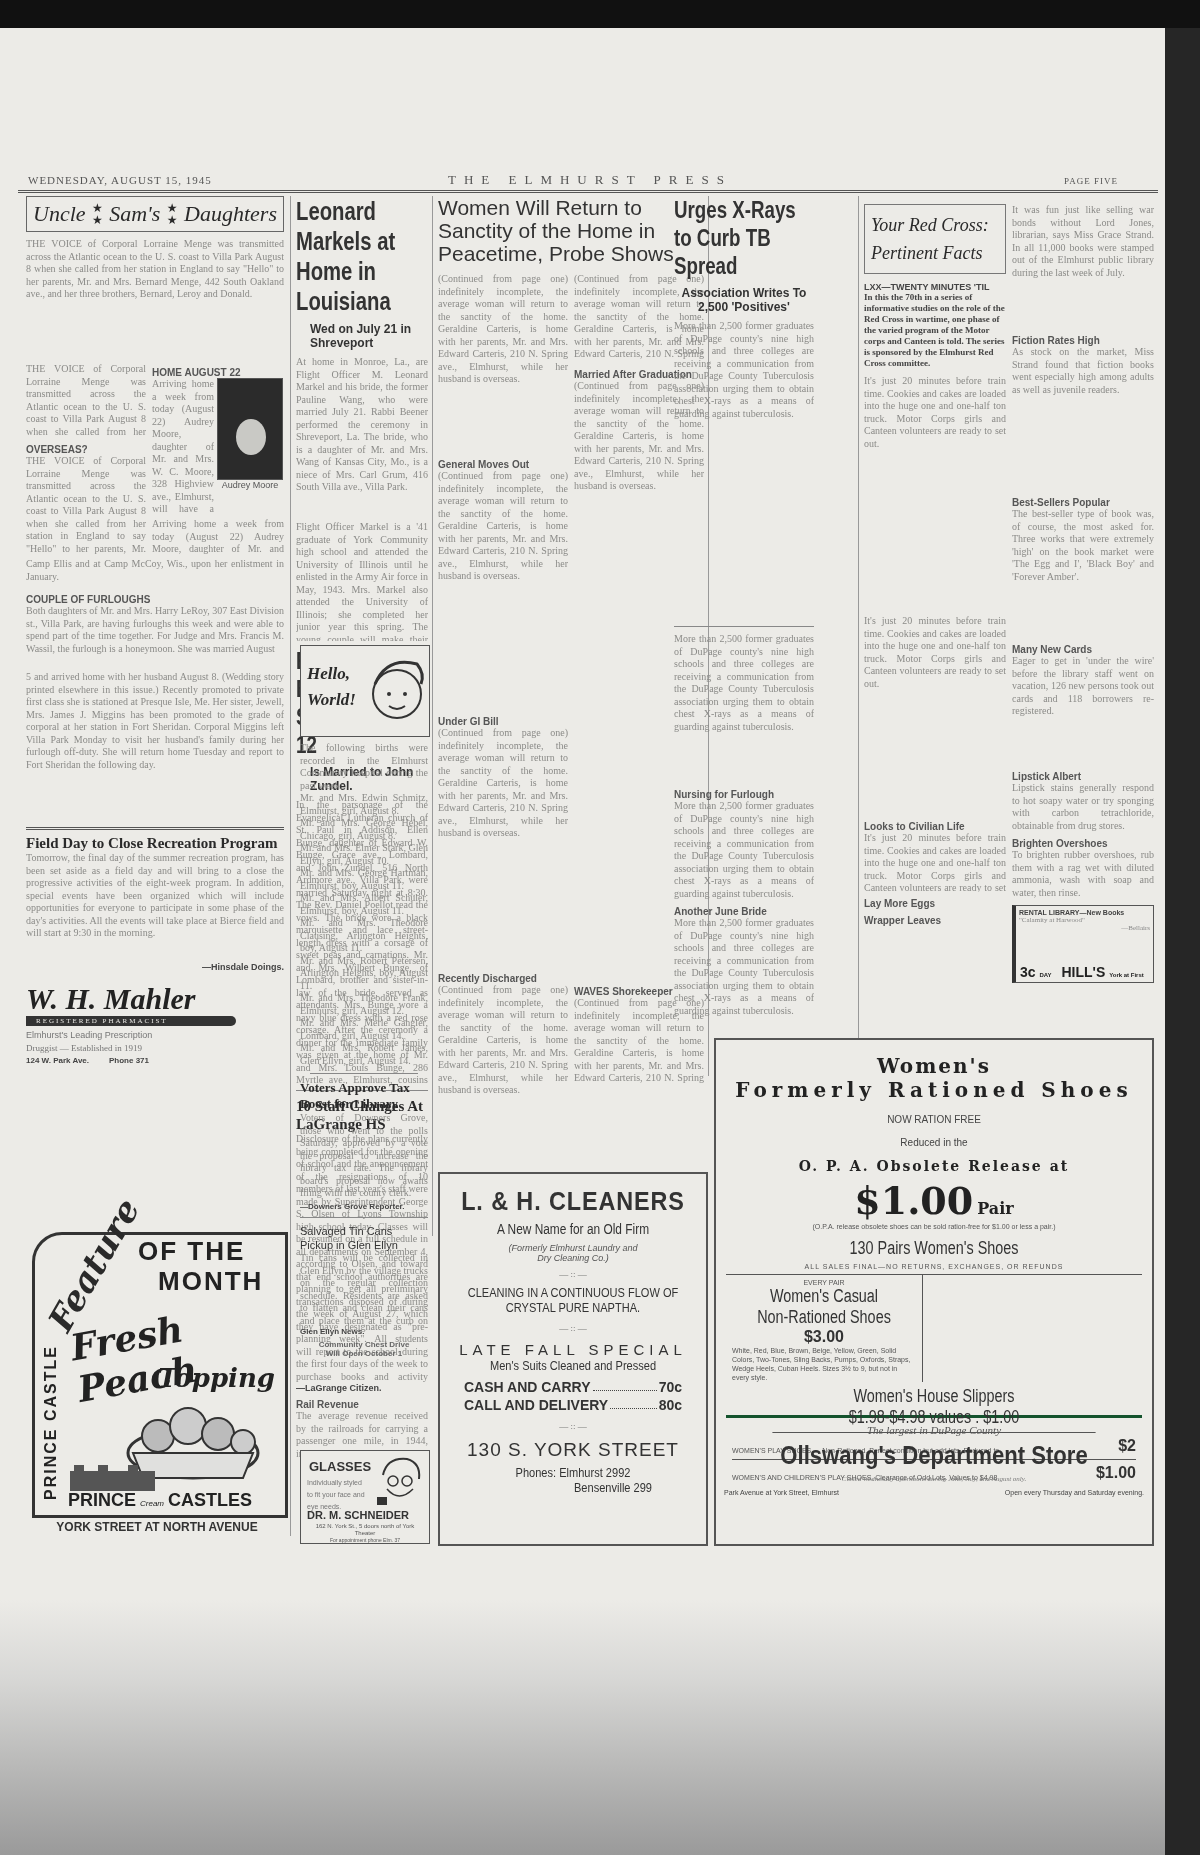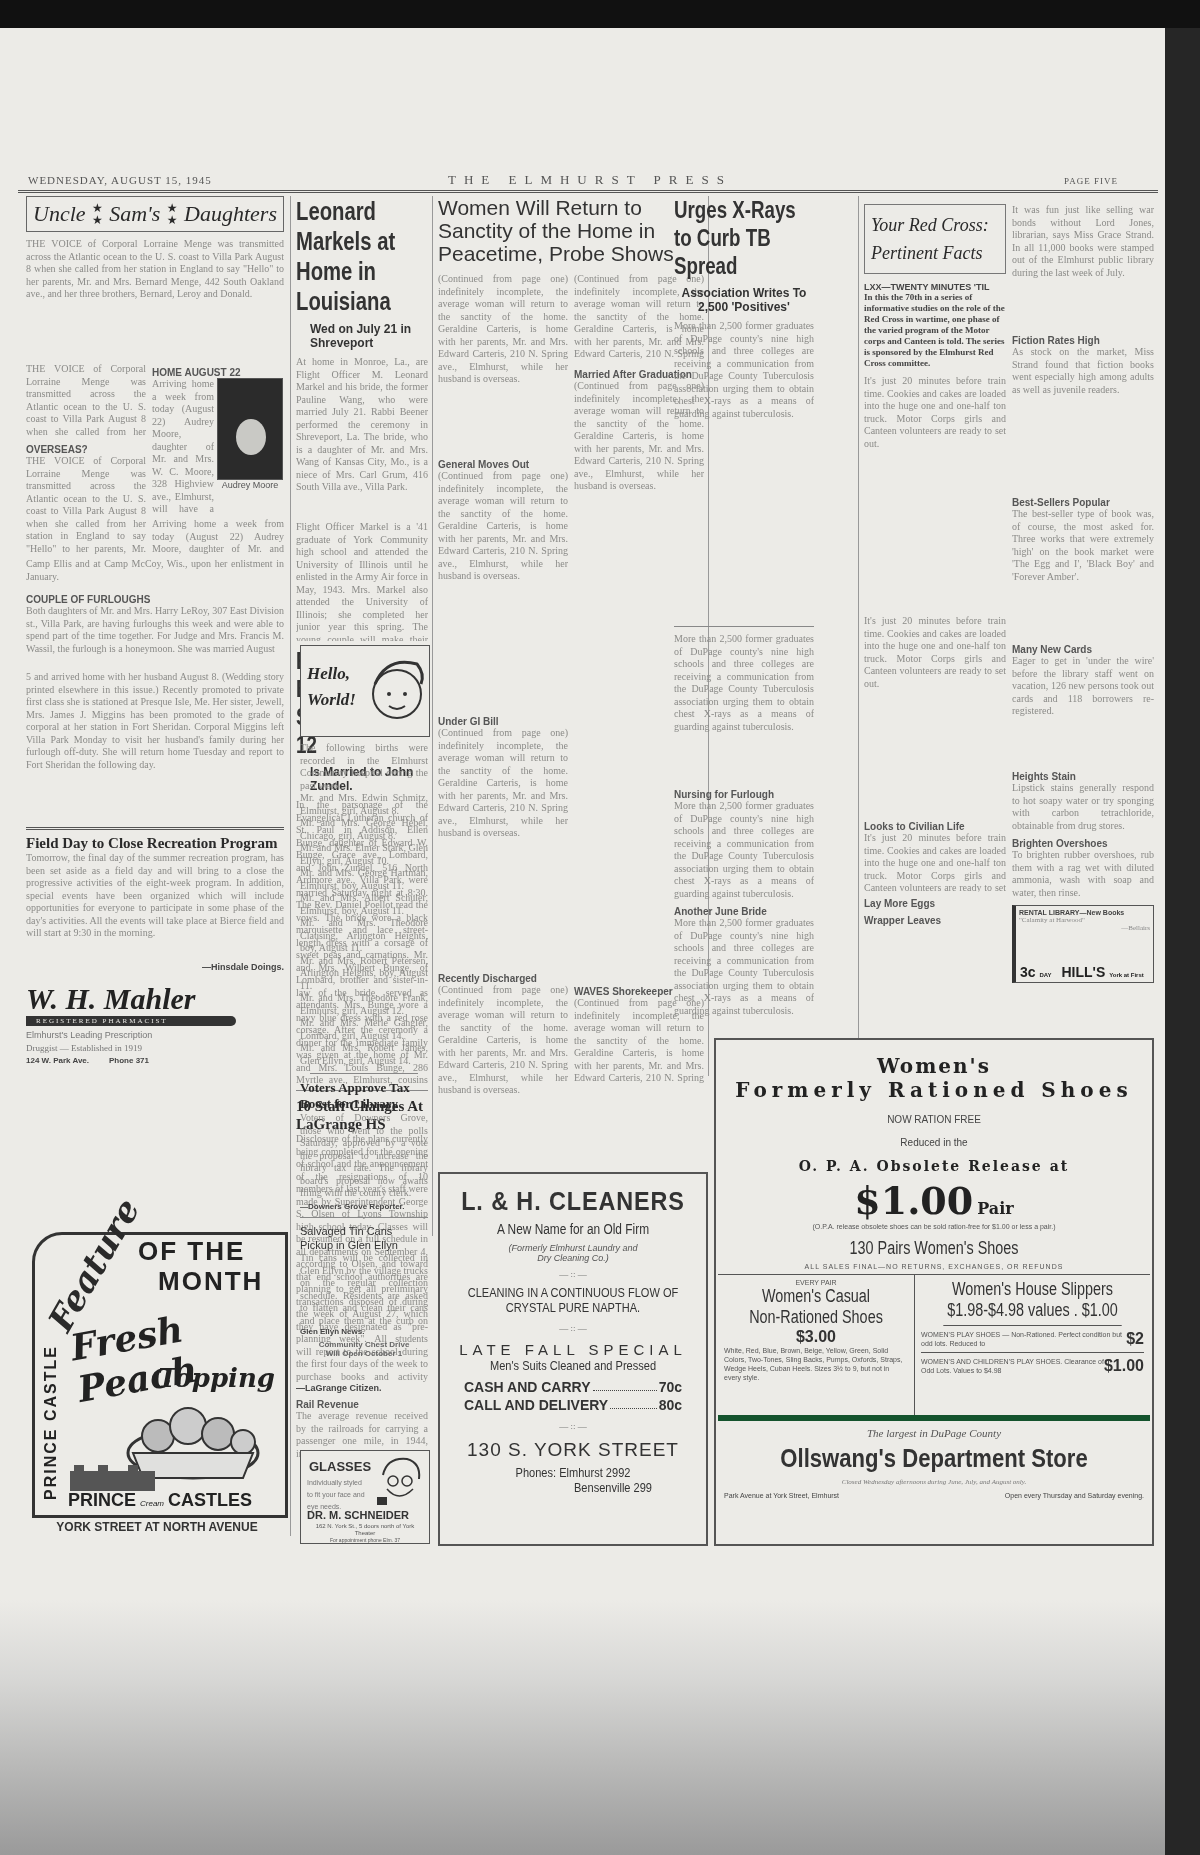--- a/index.html
+++ b/index.html
@@ -276,21 +276,21 @@
         <div class="subhead">Wrapper Leaves</div>
       </div>
       <div style="width:142px;">
         <div class="body-txt" style="height:125px;overflow:hidden;">It was fun just like selling war bonds without Lord Jones, librarian, says Miss Grace Strand. In all 11,000 books were stamped out of the Elmhurst public library during the last week of July.</div>
         <div class="subhead">Fiction Rates High</div>
         <div class="body-txt" style="height:145px;overflow:hidden;">As stock on the market, Miss Strand found that fiction books went especially high among adults as well as juvenile readers.</div>
         <div class="subhead">Best-Sellers Popular</div>
         <div class="body-txt" style="height:130px;overflow:hidden;">The best-seller type of book was, of course, the most asked for. Three works that were extremely 'high' on the book market were 'The Egg and I', 'Black Boy' and 'Forever Amber'.</div>
         <div class="subhead">Many New Cards</div>
         <div class="body-txt" style="height:110px;overflow:hidden;">Eager to get in 'under the wire' before the library staff went on vacation, 126 new persons took out cards and 118 borrowers re-registered.</div>
-        <div class="subhead">Heights Stain</div>
+        <div class="subhead">Lipstick Albert</div>
         <div class="body-txt" style="height:50px;overflow:hidden;">Lipstick stains generally respond to hot soapy water or try sponging with carbon tetrachloride, obtainable from drug stores.</div>
         <div class="subhead">Brighten Overshoes</div>
         <div class="body-txt" style="height:50px;overflow:hidden;">To brighten rubber overshoes, rub them with a rag wet with diluted ammonia, wash with soap and water, then rinse.</div>
         <div style="border:1px solid #555;border-left:4px solid #333;margin-top:6px;padding:3px;height:70px;position:relative;">
           <div style="font-family:'Liberation Sans',sans-serif;font-weight:bold;font-size:7px;color:#444;">RENTAL LIBRARY—New Books</div>
           <div style="font-size:7px;color:#888;">"Calamity at Harwood"</div>
           <div style="font-size:7px;color:#888;text-align:right;">—Bellairs</div>
           <div style="position:absolute;left:4px;bottom:2px;font-family:'Liberation Sans',sans-serif;font-weight:900;font-size:14px;color:#222;">
             <span>3c</span>
             <span style="font-size:6px;">DAY</span>
@@ -308,21 +308,21 @@
     <div style="font-family:'Liberation Sans',sans-serif;font-size:10px;color:#444;margin-top:12px;">NOW RATION FREE</div>
     <div style="font-family:'Liberation Sans',sans-serif;font-size:10px;color:#444;margin-top:12px;">Reduced in the</div>
     <div style="font-family:'DejaVu Serif',serif;font-weight:900;font-size:14px;letter-spacing:2px;color:#222;margin-top:10px;">O. P. A. Obsolete Release at</div>
     <div style="margin-top:4px;">
       <span style="font-family:'DejaVu Serif',serif;font-weight:900;font-size:38px;color:#222;">$1.00</span>
       <span style="font-family:'DejaVu Serif',serif;font-weight:900;font-size:16px;color:#222;">Pair</span>
     </div>
     <div style="font-family:'Liberation Sans',sans-serif;font-size:7px;color:#555;width:260px;margin:0 auto;">(O.P.A. release obsolete shoes can be sold ration-free for $1.00 or less a pair.)</div>
     <div style="font-family:'Liberation Sans',sans-serif;font-size:18px;color:#333;margin-top:8px;transform:scaleX(0.8);">130 Pairs Women's Shoes</div>
     <div style="font-family:'Liberation Sans',sans-serif;font-size:7px;color:#555;letter-spacing:1px;margin-top:4px;">ALL SALES FINAL—NO RETURNS, EXCHANGES, OR REFUNDS</div>
-    <div style="display:flex;border-top:1px solid #555;border-bottom:6px solid #14532d;margin:4px 2px 0;height:140px;">
+    <div style="display:flex;border-top:1px solid #555;border-bottom:3px solid #14532d;margin:4px 10px 0;height:140px;flex-direction:column;">
       <div style="width:196px;border-right:1px solid #555;padding-top:4px;">
         <div style="font-family:'Liberation Sans',sans-serif;font-size:7px;color:#555;">EVERY PAIR</div>
         <div style="font-family:'Liberation Sans',sans-serif;font-size:18px;color:#333;transform:scaleX(0.8);">Women's Casual</div>
         <div style="font-family:'Liberation Sans',sans-serif;font-size:18px;color:#333;transform:scaleX(0.8);white-space:nowrap;">Non-Rationed Shoes</div>
         <div style="font-family:'Liberation Sans',sans-serif;font-weight:bold;font-size:16px;color:#333;">$3.00</div>
         <div style="font-family:'Liberation Sans',sans-serif;font-size:7px;line-height:9px;color:#555;text-align:left;padding:0 6px;">White, Red, Blue, Brown, Beige, Yellow, Green, Solid Colors, Two-Tones, Sling Backs, Pumps, Oxfords, Straps, Wedge Heels, Cuban Heels. Sizes 3½ to 9, but not in every style.</div>
       </div>
       <div style="flex:1;padding:4px 6px 0;">
         <div style="font-family:'Liberation Sans',sans-serif;font-size:18px;color:#333;transform:scaleX(0.8);white-space:nowrap;">Women's House Slippers</div>
         <div style="font-family:'Liberation Sans',sans-serif;font-size:18px;color:#333;transform:scaleX(0.8);white-space:nowrap;border-bottom:1px solid #555;padding-bottom:4px;">$1.98-$4.98 values . $1.00</div>

